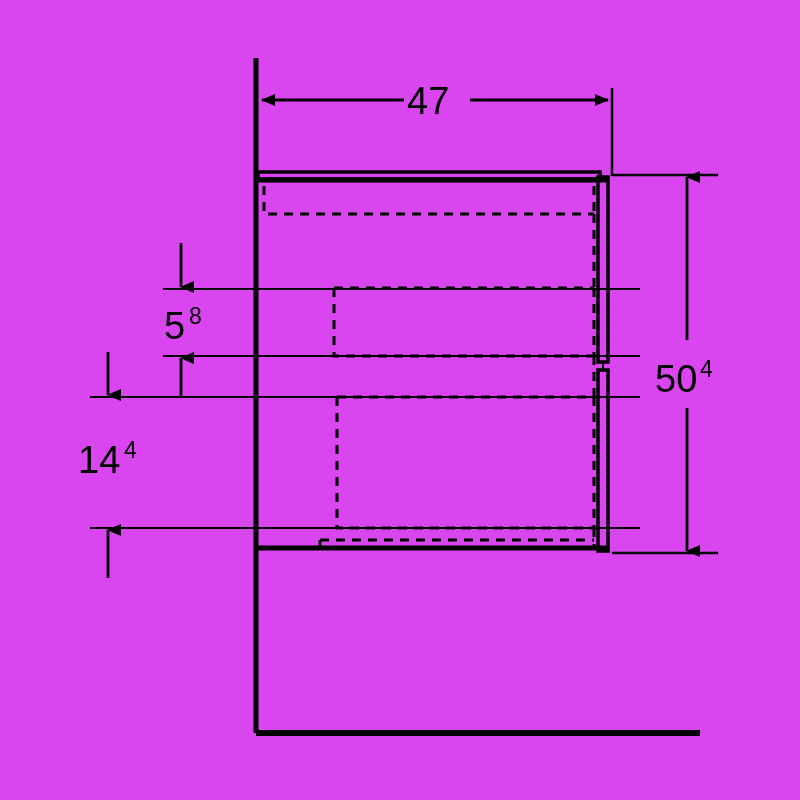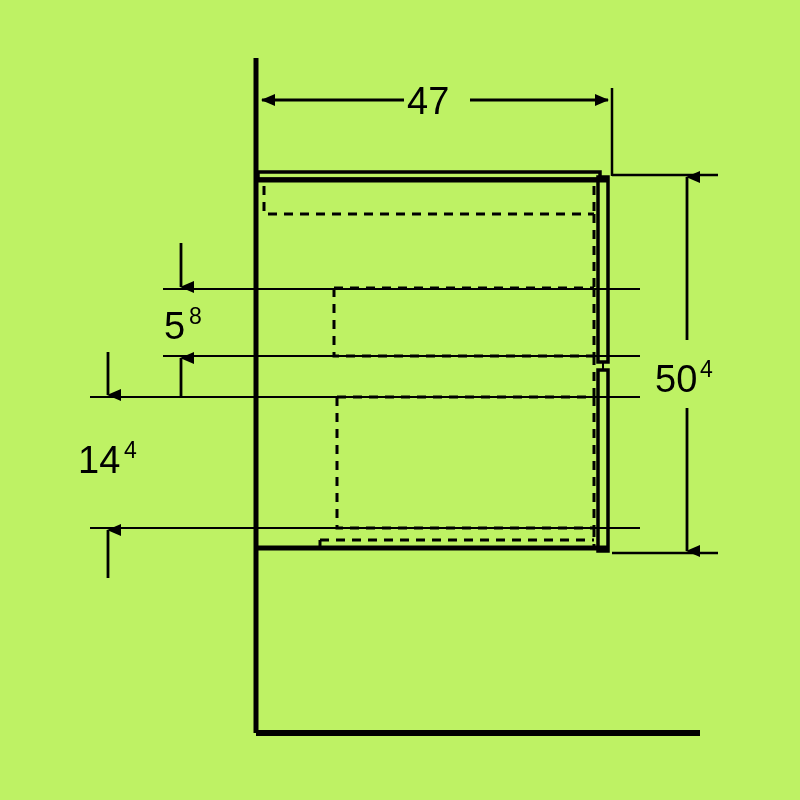--- a/index.html
+++ b/index.html
@@ -7,21 +7,21 @@
     padding: 0;
     background: #ffffff;
   }
   body {
     font-family: "Liberation Sans", sans-serif;
   }
   #drawing-root {
     position: relative;
     width: 800px;
     height: 800px;
-    background: #bef264;
+    background: #d946ef;
     overflow: hidden;
     text-align: center;
   }
   #drawing-svg {
     display: block;
     width: 800px;
     height: 800px;
   }
   .dim-text {
     font-family: "Liberation Sans", sans-serif;

